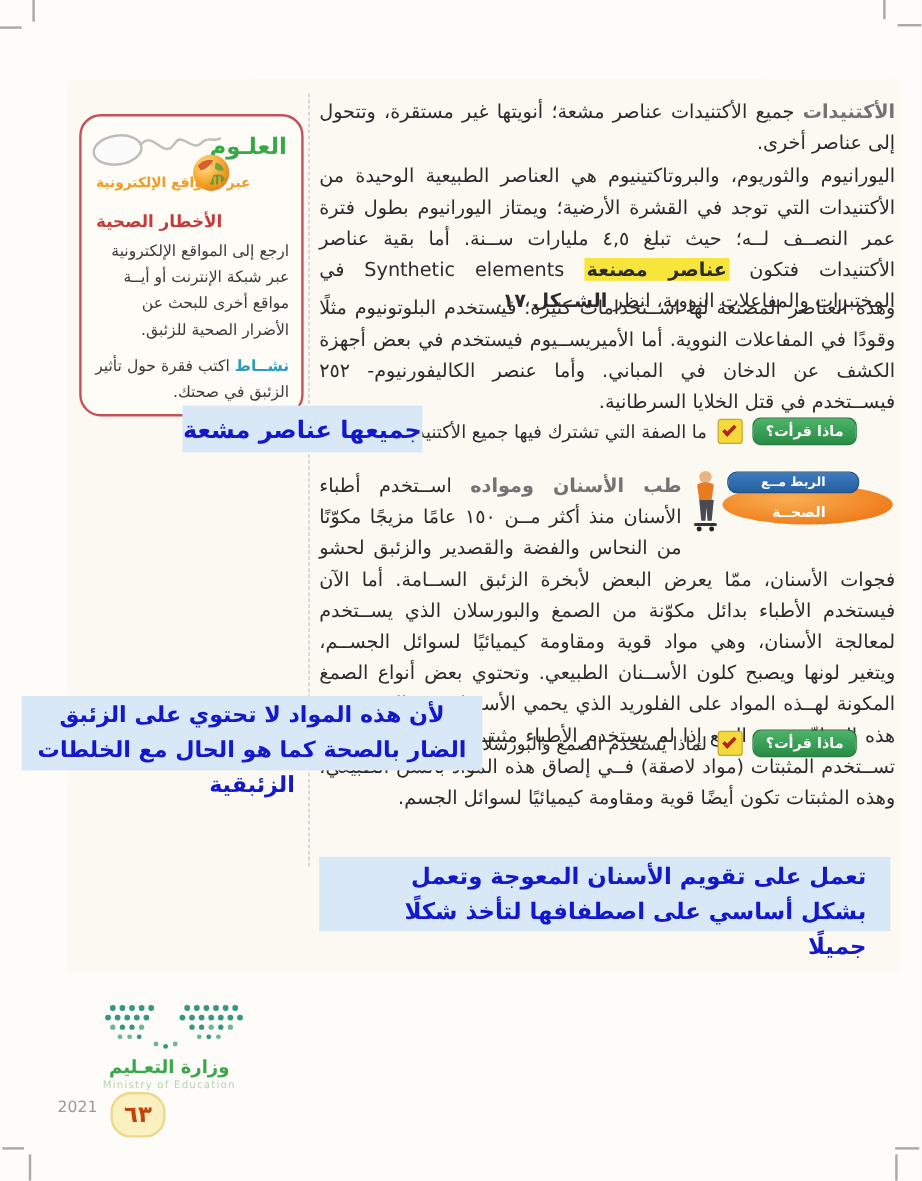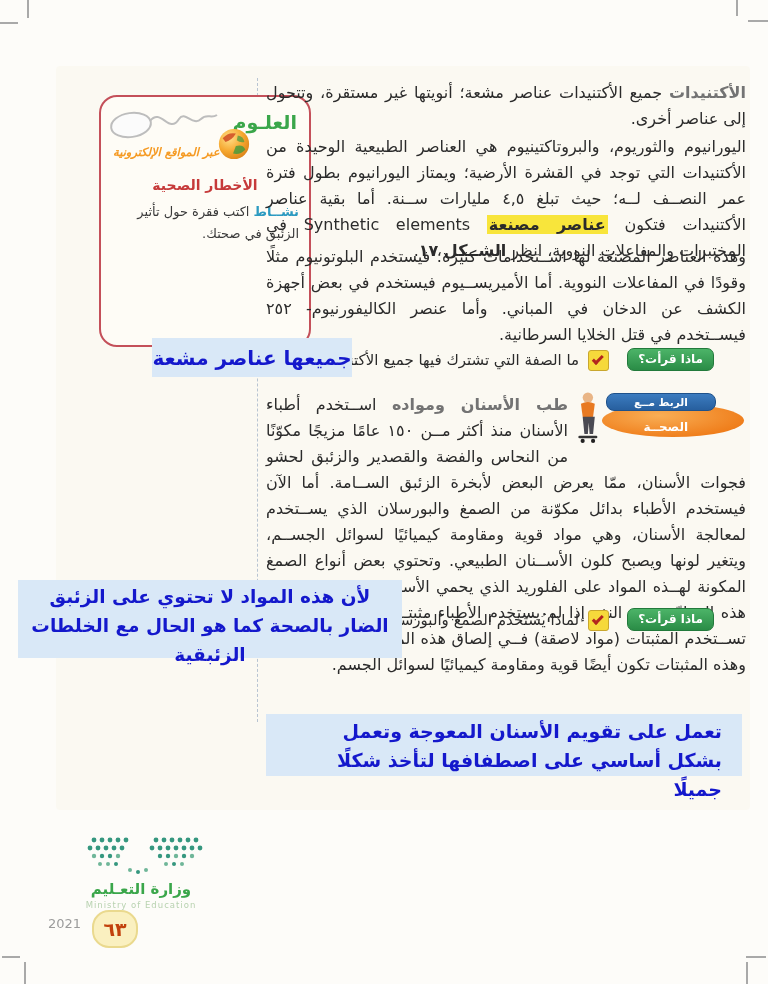--- a/index.html
+++ b/index.html
@@ -17,57 +17,57 @@
   
   .mark { position: absolute; background: #a9a9a9; z-index: 1; }
   
   .divider {
     position: absolute; left: 257px; top: 78px; height: 644px; width: 0;
     border-left: 1px dashed #b8c4d2; z-index: 1;
   }
 
   
   .sidebar-box {
-    position: absolute; left: 66px; top: 95px; width: 212px; height: 252px;
+    position: absolute; left: 66px; top: 95px; width: 187px; height: 252px;
     border: 2px solid #c4505a; border-radius: 18px; background: #fefcf6;
-    z-index: 2; padding: 8px 10px; margin-left: 33px;
+    z-index: 2; padding: 8px 10px;
   }
   .sb-logo { position: relative; height: 64px; }
   .sb-logo-title {
     position: absolute; right: 2px; top: 6px;
     color: #3aa64a; font-weight: bold; font-size: 19px;
   }
   .sb-mouse { position: absolute; left: -2px; top: 2px; }
   .sb-globe { position: absolute; right: 48px; top: 22px; }
   .sb-logo-sub {
     position: absolute; left: 2px; top: 40px;
-    color: #f59a23; font-weight: bold; font-size: 11.5px; font-style: italic;
-  }
-  .sb-heading { color: #c63a3a; font-weight: bold; font-size: 14px; margin: 8px 2px 6px; text-align: center; }
+    color: #f59a23; font-weight: bold; font-size: 11.5px;
+  }
+  .sb-heading { color: #c63a3a; font-weight: bold; font-size: 14px; margin: 8px 2px 6px; text-align: left; }
   .sb-body { font-size: 13px; line-height: 22px; text-align: right; color: #3a3a3a; }
   .sb-activity { font-size: 13px; line-height: 22px; text-align: right; color: #3a3a3a; margin-top: 8px; }
   .sb-activity .act-label { color: #2d9bc1; font-weight: bold; }
 
   
   .col { position: absolute; left: 266px; top: 0; width: 480px; height: 984px; z-index: 3; }
   .para {
     position: absolute; width: 100%；
     font-size: 15.5px; line-height: 26px; text-align: justify; width: 100%;
   }
   .red-head { color: #737373; font-weight: bold; }
   .hl { background: #f8e53b; font-weight: bold; padding: 0 2px; }
   .bold { font-weight: bold; margin-top: 25px; }
 
   
   .qrow {
     position: absolute; right: 0; width: 100%;
     display: flex; align-items: center; gap: 9px; padding-right: 32px;
     font-size: 15px;
   }
-  .rc-badge { display: inline-flex; align-items: flex-end; gap: 18px; flex: 0 0 auto; }
+  .rc-badge { display: inline-flex; align-items: center; gap: 8px; flex: 0 0 auto; }
   .rc-pill {
     background: linear-gradient(180deg, #4cb468 0%, #2a8c46 100%);
     border: 1px solid #227a3b; border-radius: 7px;
     color: #fff; font-size: 12px; font-weight: bold;
     padding: 3px 10px 4px; white-space: nowrap;
   }
   .rc-check {
     width: 21px; height: 21px; background: #f6d93b; border: 1px solid #c9a72e;
     border-radius: 3px; display: flex; align-items: center; justify-content: center;
   }
@@ -102,21 +102,21 @@
   .ans {
     position: absolute; background: #d9e8f7; color: #1418cc; font-weight: bold;
     z-index: 6;
   }
   .ans-1 {
     left: 152px; top: 338px; width: 200px; height: 39px;
     display: flex; align-items: center; justify-content: center;
     font-size: 20px;
   }
   .ans-2 {
-    left: 18px; top: 580px; width: 384px; height: 78px;
+    left: 18px; top: 580px; width: 384px; height: 62px;
     font-size: 18.5px; line-height: 29px; text-align: center; padding: 2px 8px;
   }
   .ans-3 {
     left: 266px; top: 714px; width: 476px; height: 62px;
     font-size: 19px; line-height: 29px; text-align: right; padding: 3px 20px 3px 40px;
   }
 
   
   .footer { position: absolute; left: 40px; top: 830px; width: 220px; height: 130px; z-index: 2; }
   .moe-dots { position: absolute; left: 42px; top: 4px; }
@@ -166,20 +166,21 @@
         </defs>
         <circle cx="18" cy="18" r="16" fill="url(#g1)"></circle>
         <path d="M6 12 Q 12 5 20 7 Q 16 14 9 16 Z" fill="#cf4a22" opacity="0.85"></path>
         <path d="M20 20 Q 28 18 30 24 Q 24 30 17 28 Z" fill="#3f9a3f" opacity="0.8"></path>
         <path d="M22 9 q 6 1 7 7 q -5 1 -8 -2 z" fill="#3f9a3f" opacity="0.7"></path>
       </svg>
     </span>
     <span class="sb-logo-sub">عبر المواقع الإلكترونية</span>
   </div>
   <div class="sb-heading">الأخطار الصحية</div>
+  <p class="sb-body">ارجع إلى المواقع الإلكترونية عبر شبكة الإنترنت أو أيــة مواقع أخرى للبحث عن الأضرار الصحية للزئبق.</p>
   <p class="sb-activity">
     <span class="act-label">نشــاط</span>
     <span>اكتب فقرة حول تأثير الزئبق في صحتك.</span>
   </p>
 </aside>
 
 <main class="col">
 
   <p class="para" style="top:80px">
     <span class="red-head">الأكتنيدات</span>

